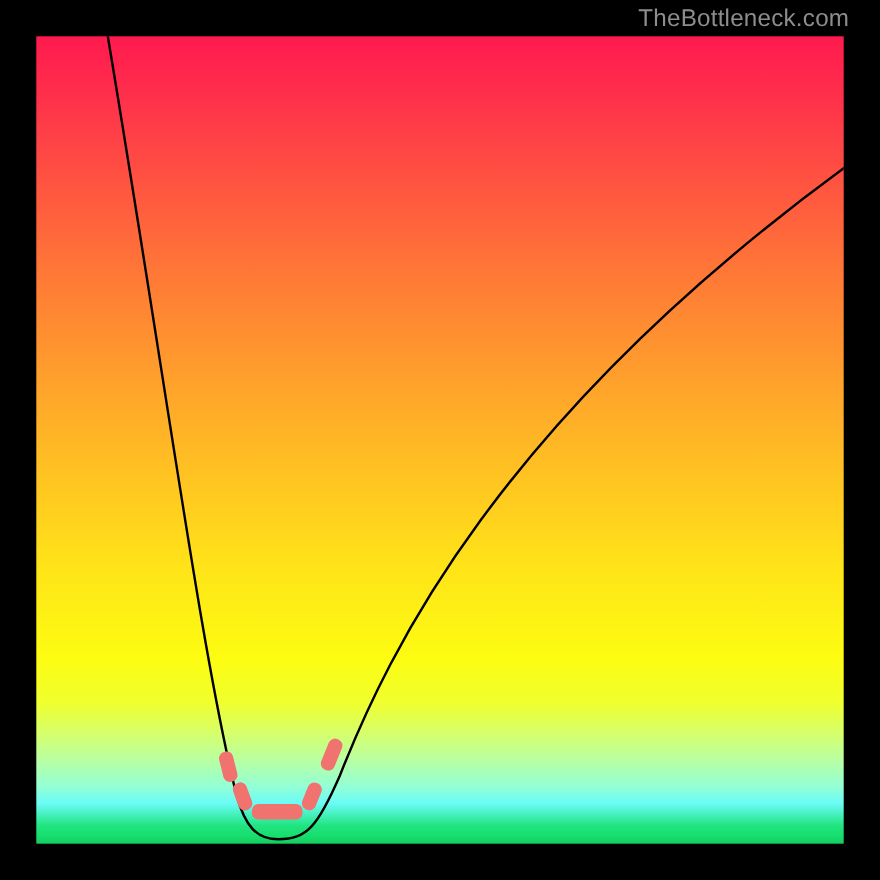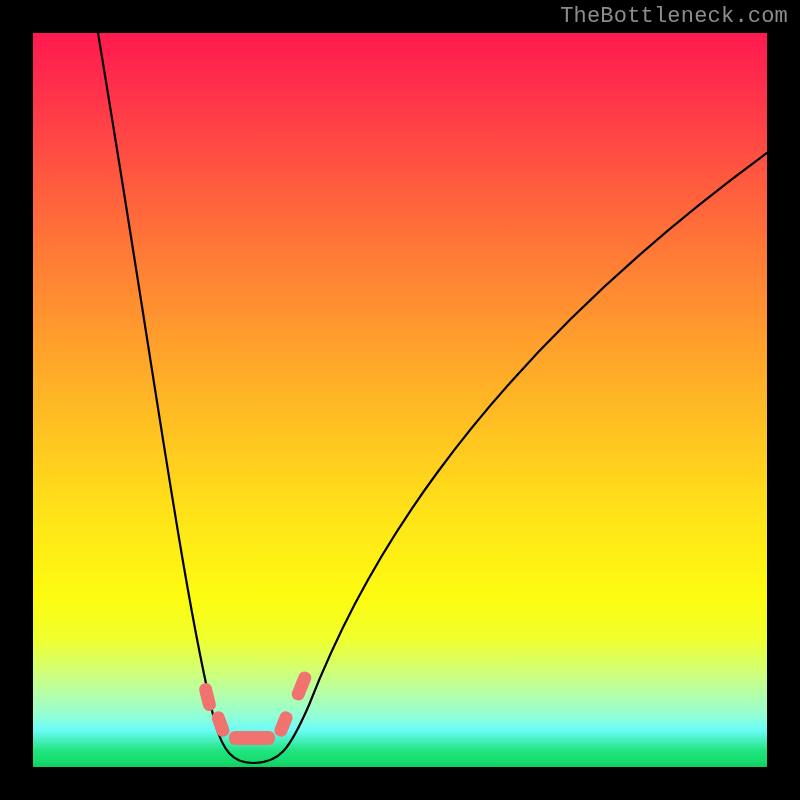--- a/index.html
+++ b/index.html
@@ -53,22 +53,22 @@
     pointer-events: none;
   }
   .marker {
     position: absolute;
     background: #f0736f;
     border-radius: 6px;
   }
   .watermark {
     position: absolute;
     top: 4px;
-    right: 12px;
-    font-family: Liberation Mono, monospace;
+    right: 28px;
+    font-family: Liberation Sans, sans-serif;
     font-size: 22px;
     color: #8e8d8d;
     letter-spacing: 0.2px;
   }
 </style>
 </head>
 <body>
 
 <div class="frame">
   <div class="plot">

